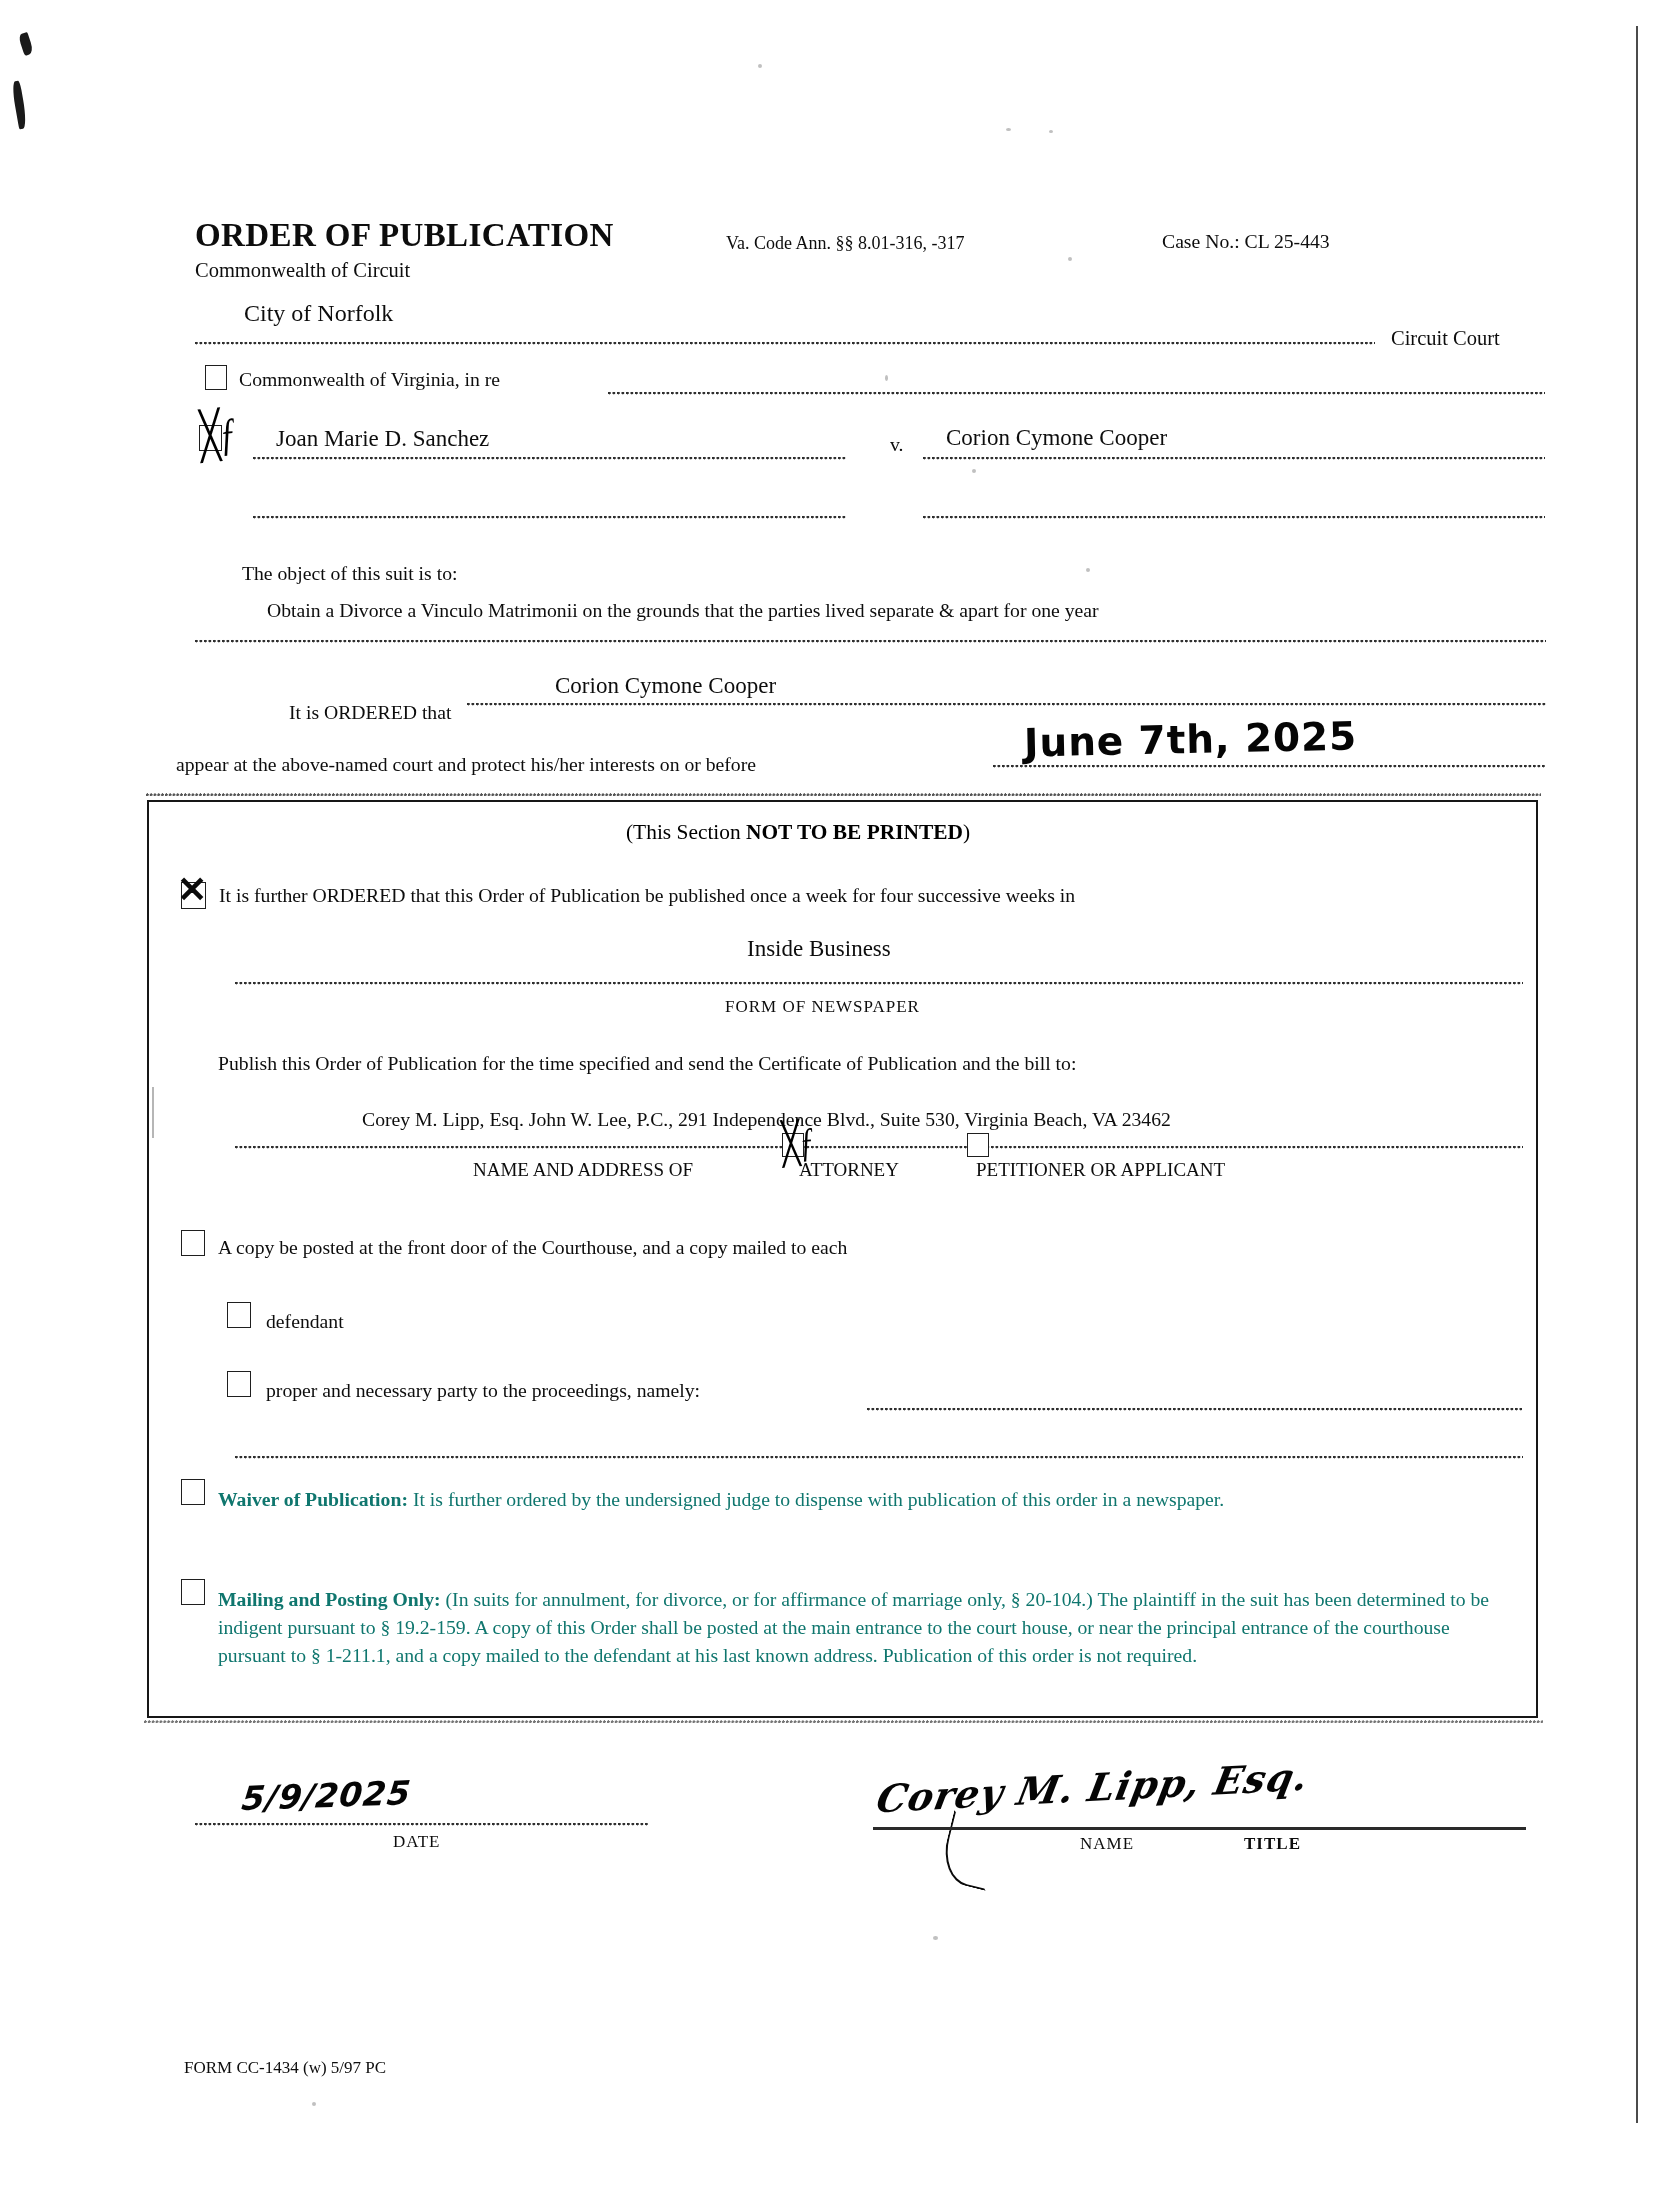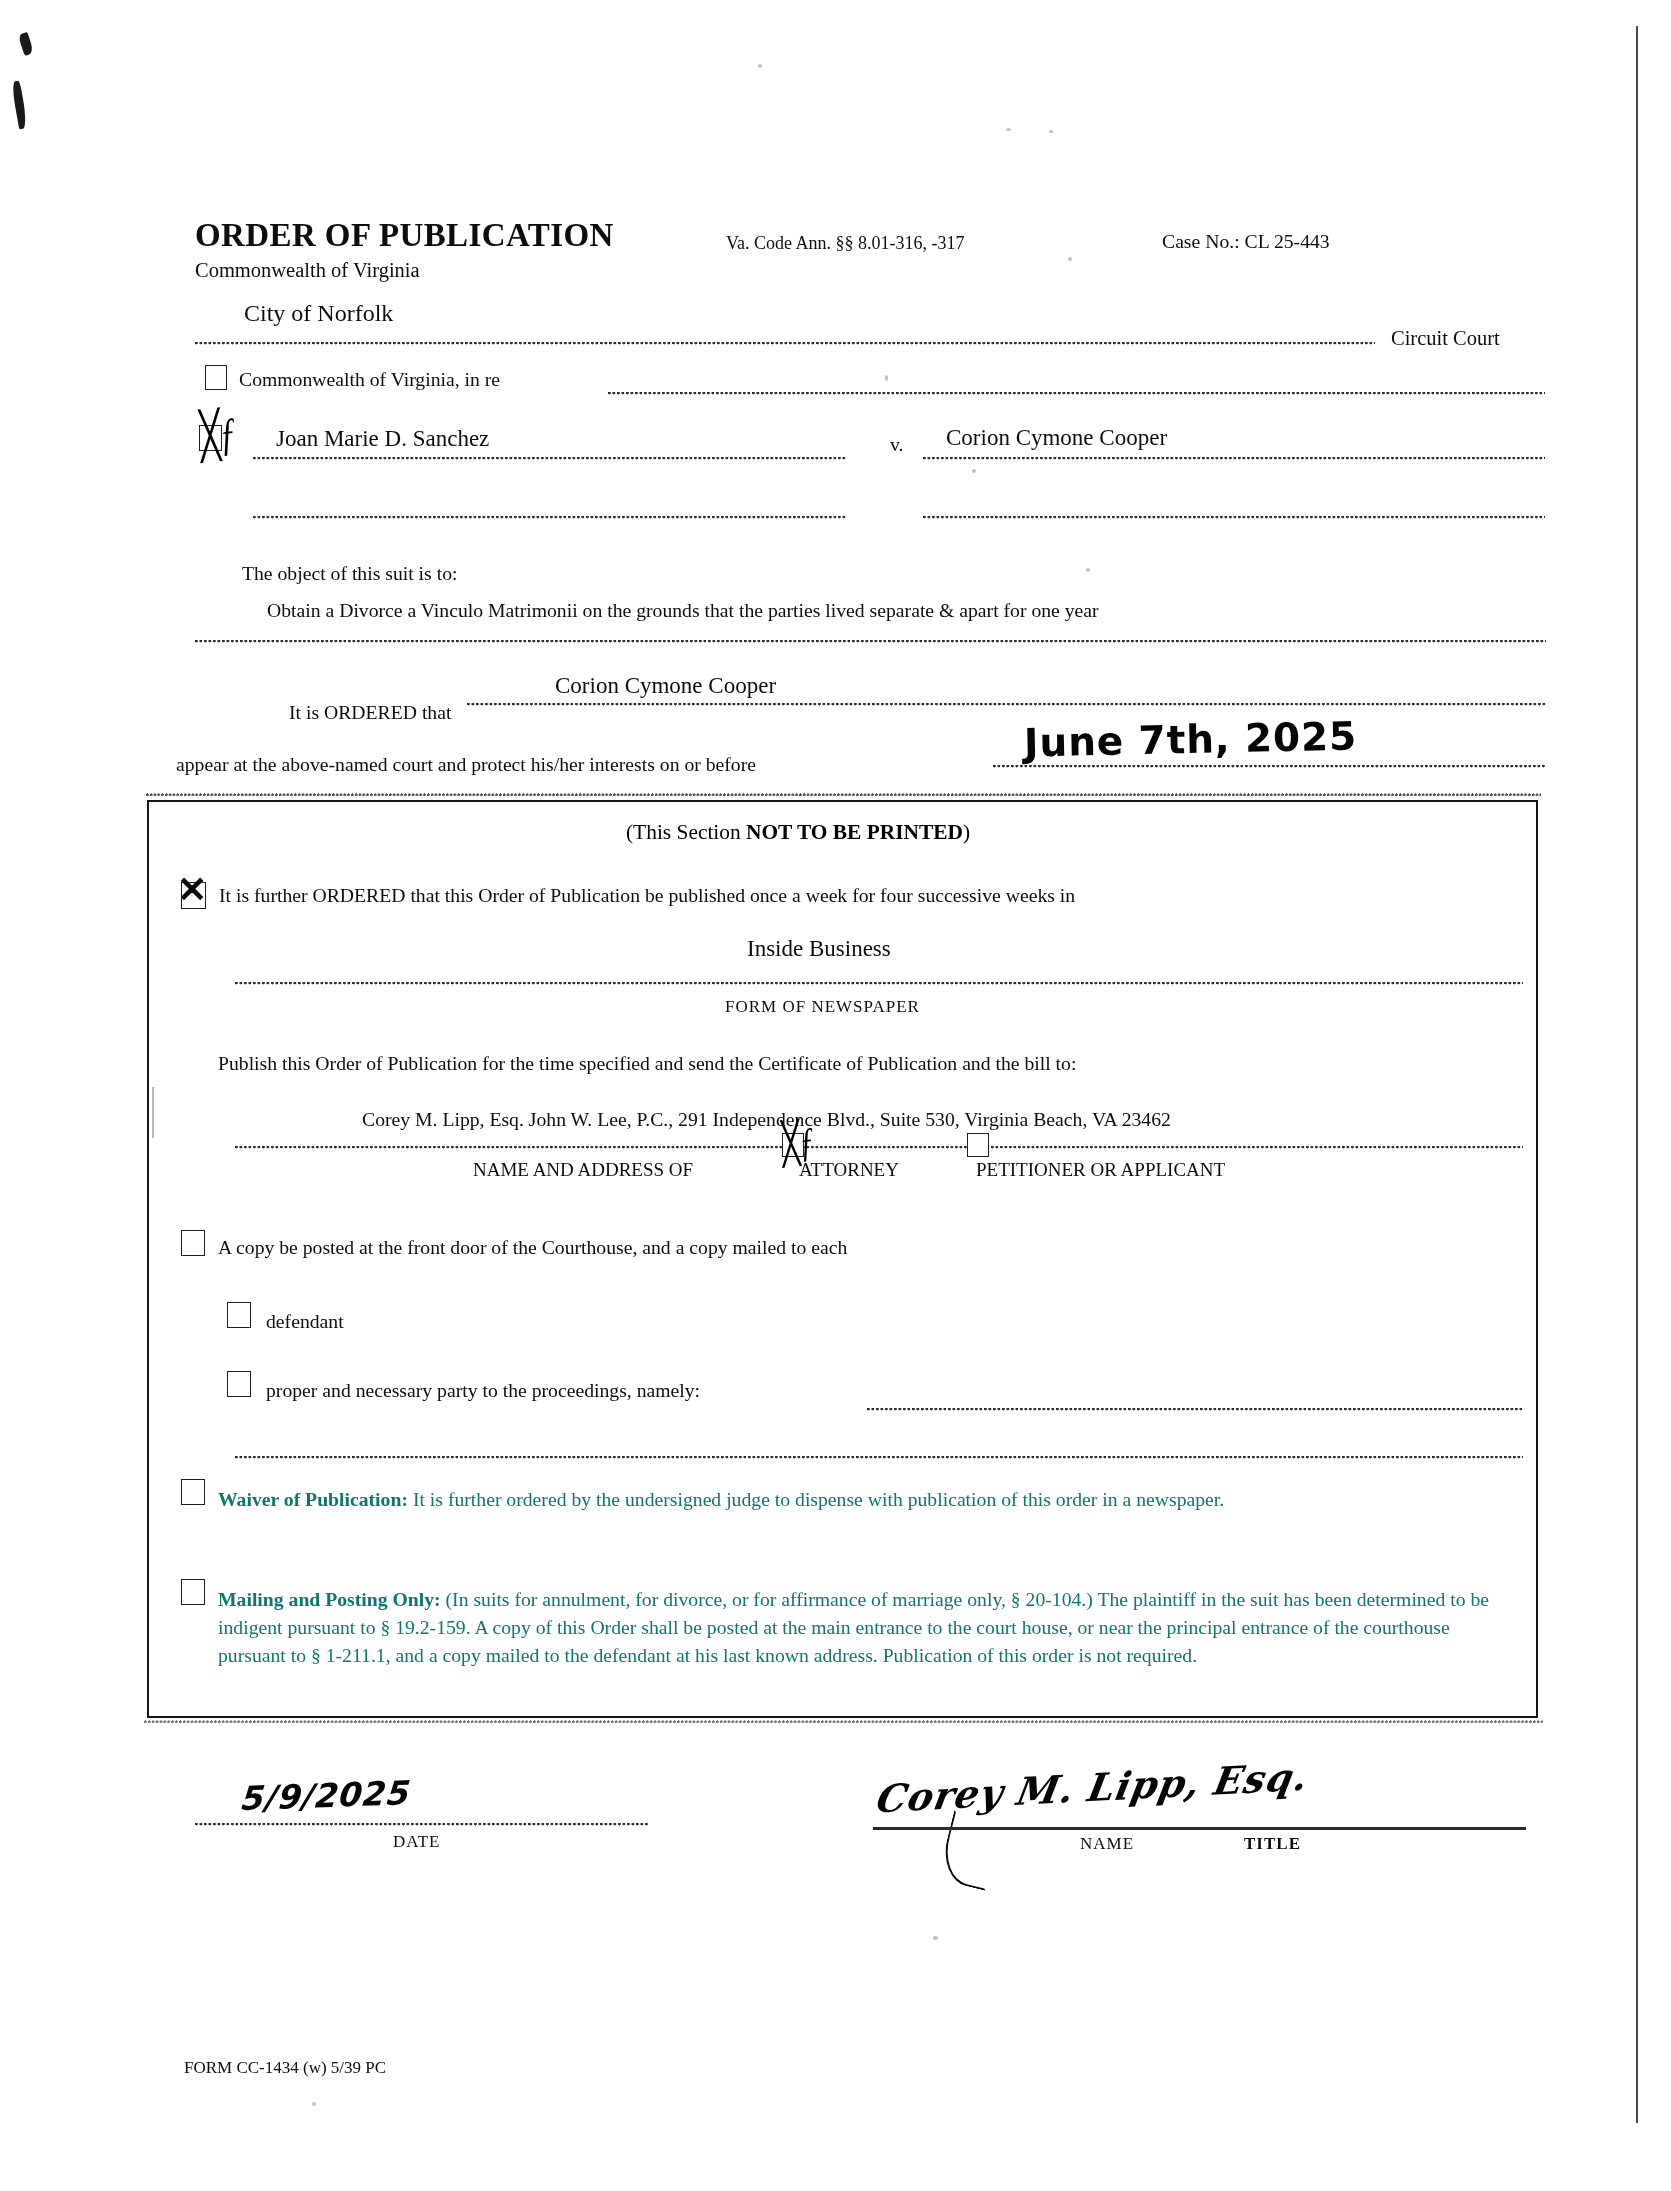--- a/index.html
+++ b/index.html
@@ -213,21 +213,21 @@
 
   <div class="abs t title-main" style="left:195px; top:217px;">ORDER OF PUBLICATION</div>
 
   <div class="abs t code-cite" style="left:726px; top:233px;">Va. Code Ann. §§ 8.01-316, -317</div>
 
   <div class="abs t case-no" style="left:1162px; top:230px;">
     <span>Case No.:</span>
     <span>CL 25-443</span>
   </div>
 
-  <div class="abs t commonwealth" style="left:195px; top:259px;">Commonwealth of Virginia</div>
+  <div class="abs t commonwealth" style="left:195px; top:259px;">Commonwealth of Circuit</div>
 
   <div class="abs t city" style="left:244px; top:300px;">City of Norfolk</div>
 
   <div class="leader" style="left:195px; top:341px; width:1180px;"></div>
   <div class="abs t circuit" style="left:1391px; top:327px;">Circuit Court</div>
 
   <div class="cbox" style="left:205px; top:365px; width:22px; height:25px;"></div>
   <div class="abs t body-txt" style="left:239px; top:368px;">Commonwealth of Virginia, in re</div>
   <div class="leader" style="left:608px; top:391px; width:937px;"></div>
 
@@ -312,16 +312,16 @@
   <div class="leader" style="left:195px; top:1822px; width:454px;"></div>
   <div class="abs t label-cap" style="left:393px; top:1832px;">DATE</div>
 
   <div class="abs handwrite hw-signature" style="left:877px; top:1765px;">Corey M. Lipp, Esq.</div>
   <div class="sig-underloop" style="left:945px; top:1815px;"></div>
 
   <div class="solidline" style="left:873px; top:1827px; width:653px; height:2.6px;"></div>
   <div class="abs t label-cap" style="left:1080px; top:1834px;">NAME</div>
   <div class="abs t label-cap" style="left:1244px; top:1834px;font-weight:bold;">TITLE</div>
 
-  <div class="abs t footer-txt" style="left:184px; top:2058px;">FORM CC-1434 (w) 5/39 PC</div>
+  <div class="abs t footer-txt" style="left:184px; top:2058px;">FORM CC-1434 (w) 5/97 PC</div>
 
 </div>
 
 
 </body></html>

